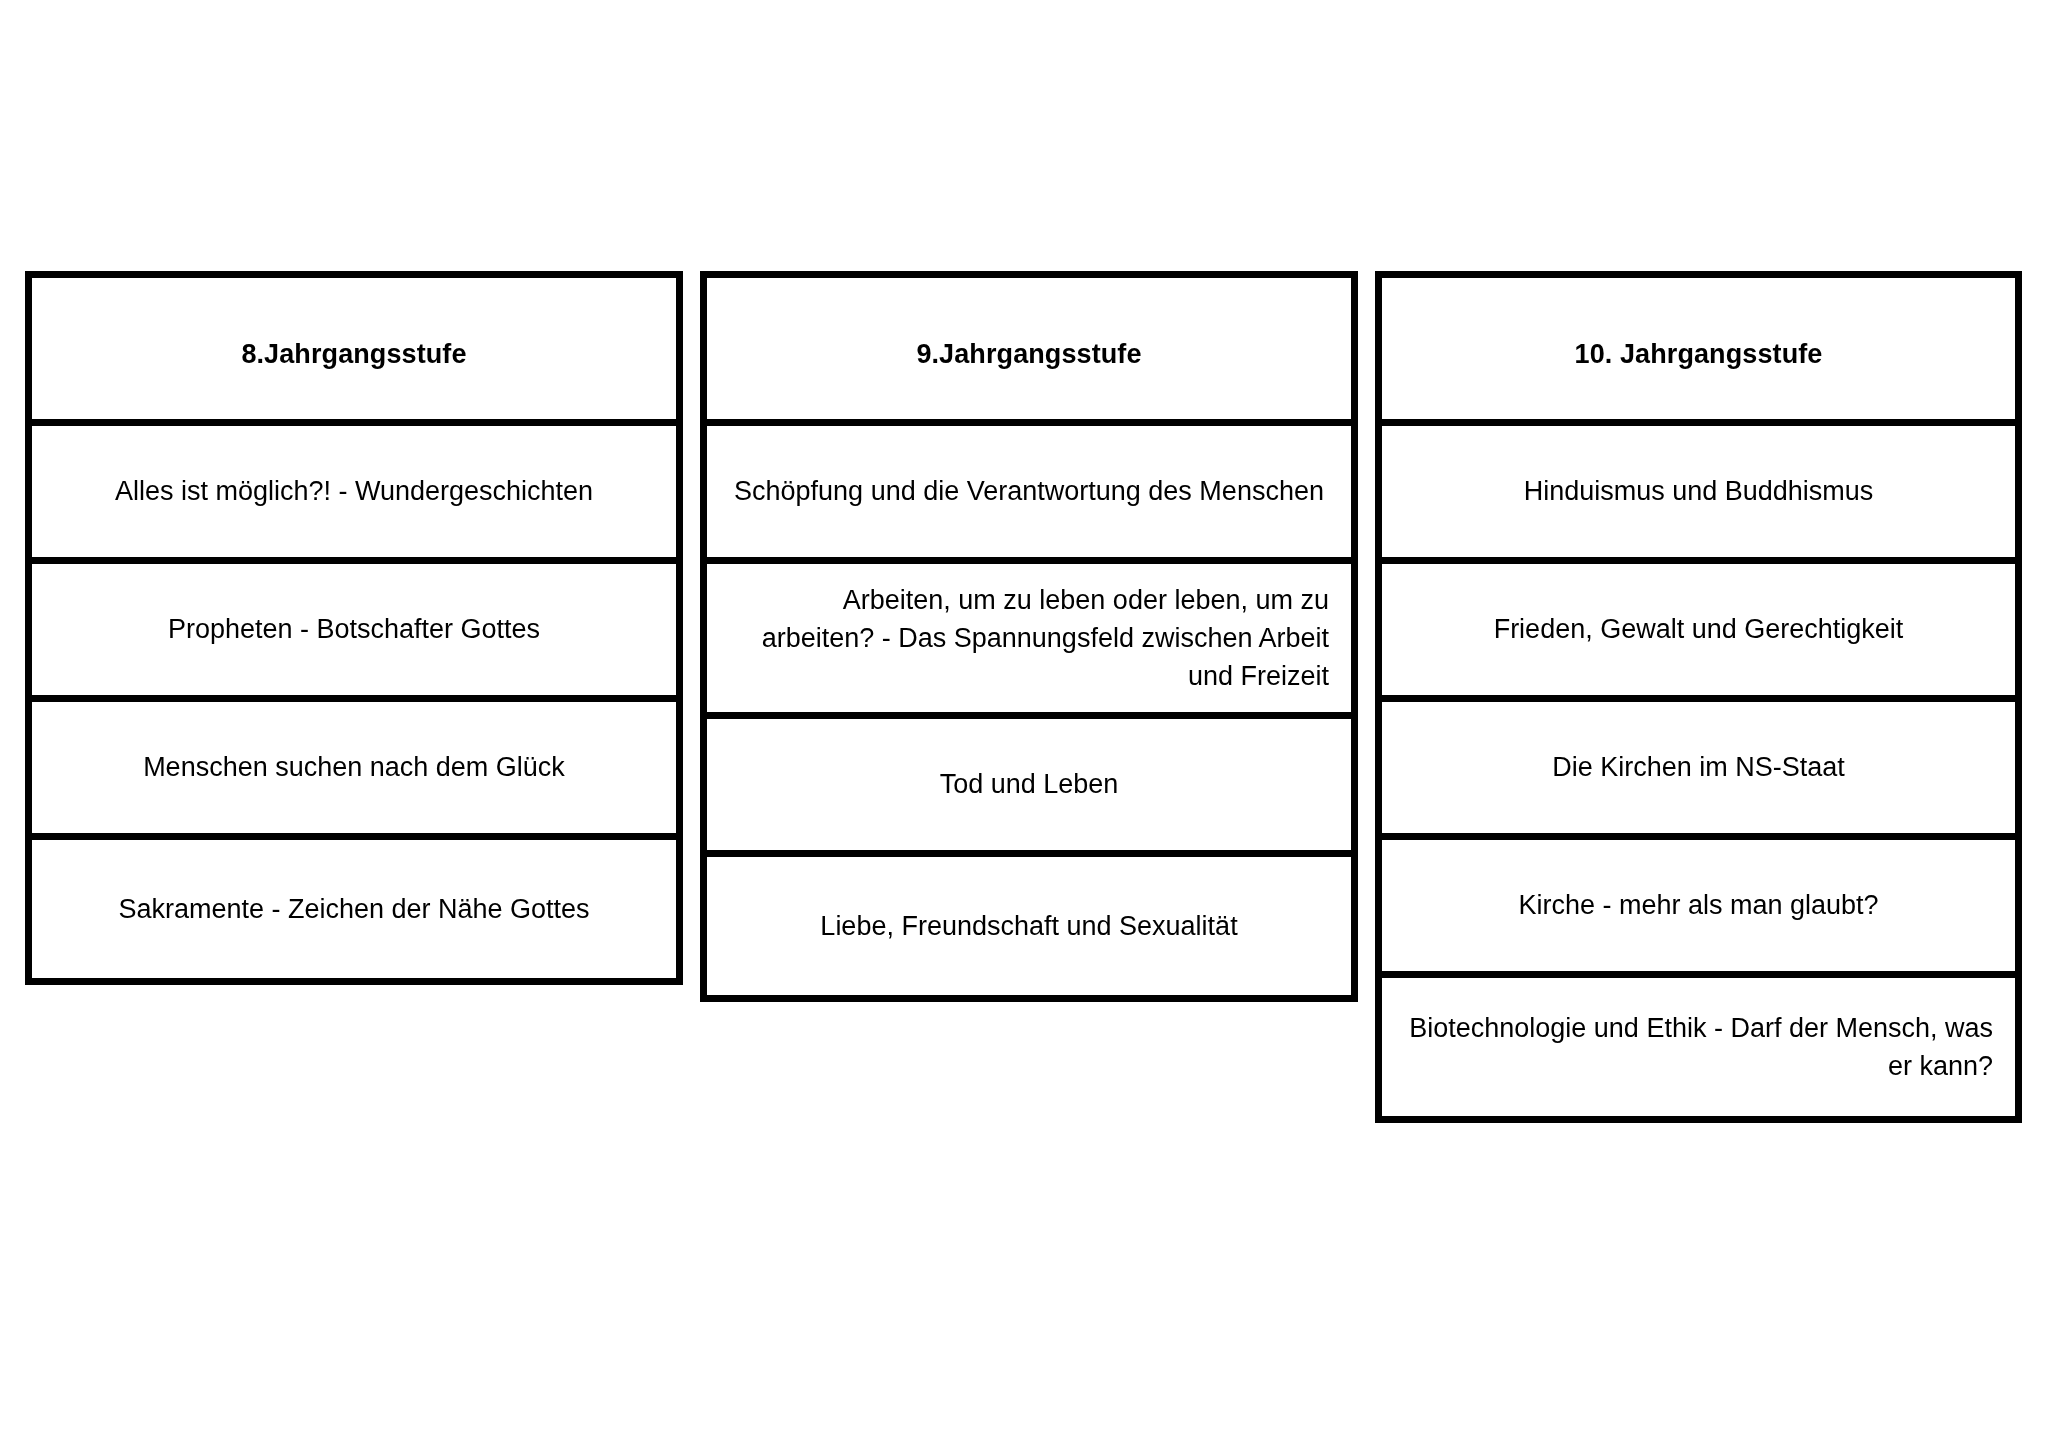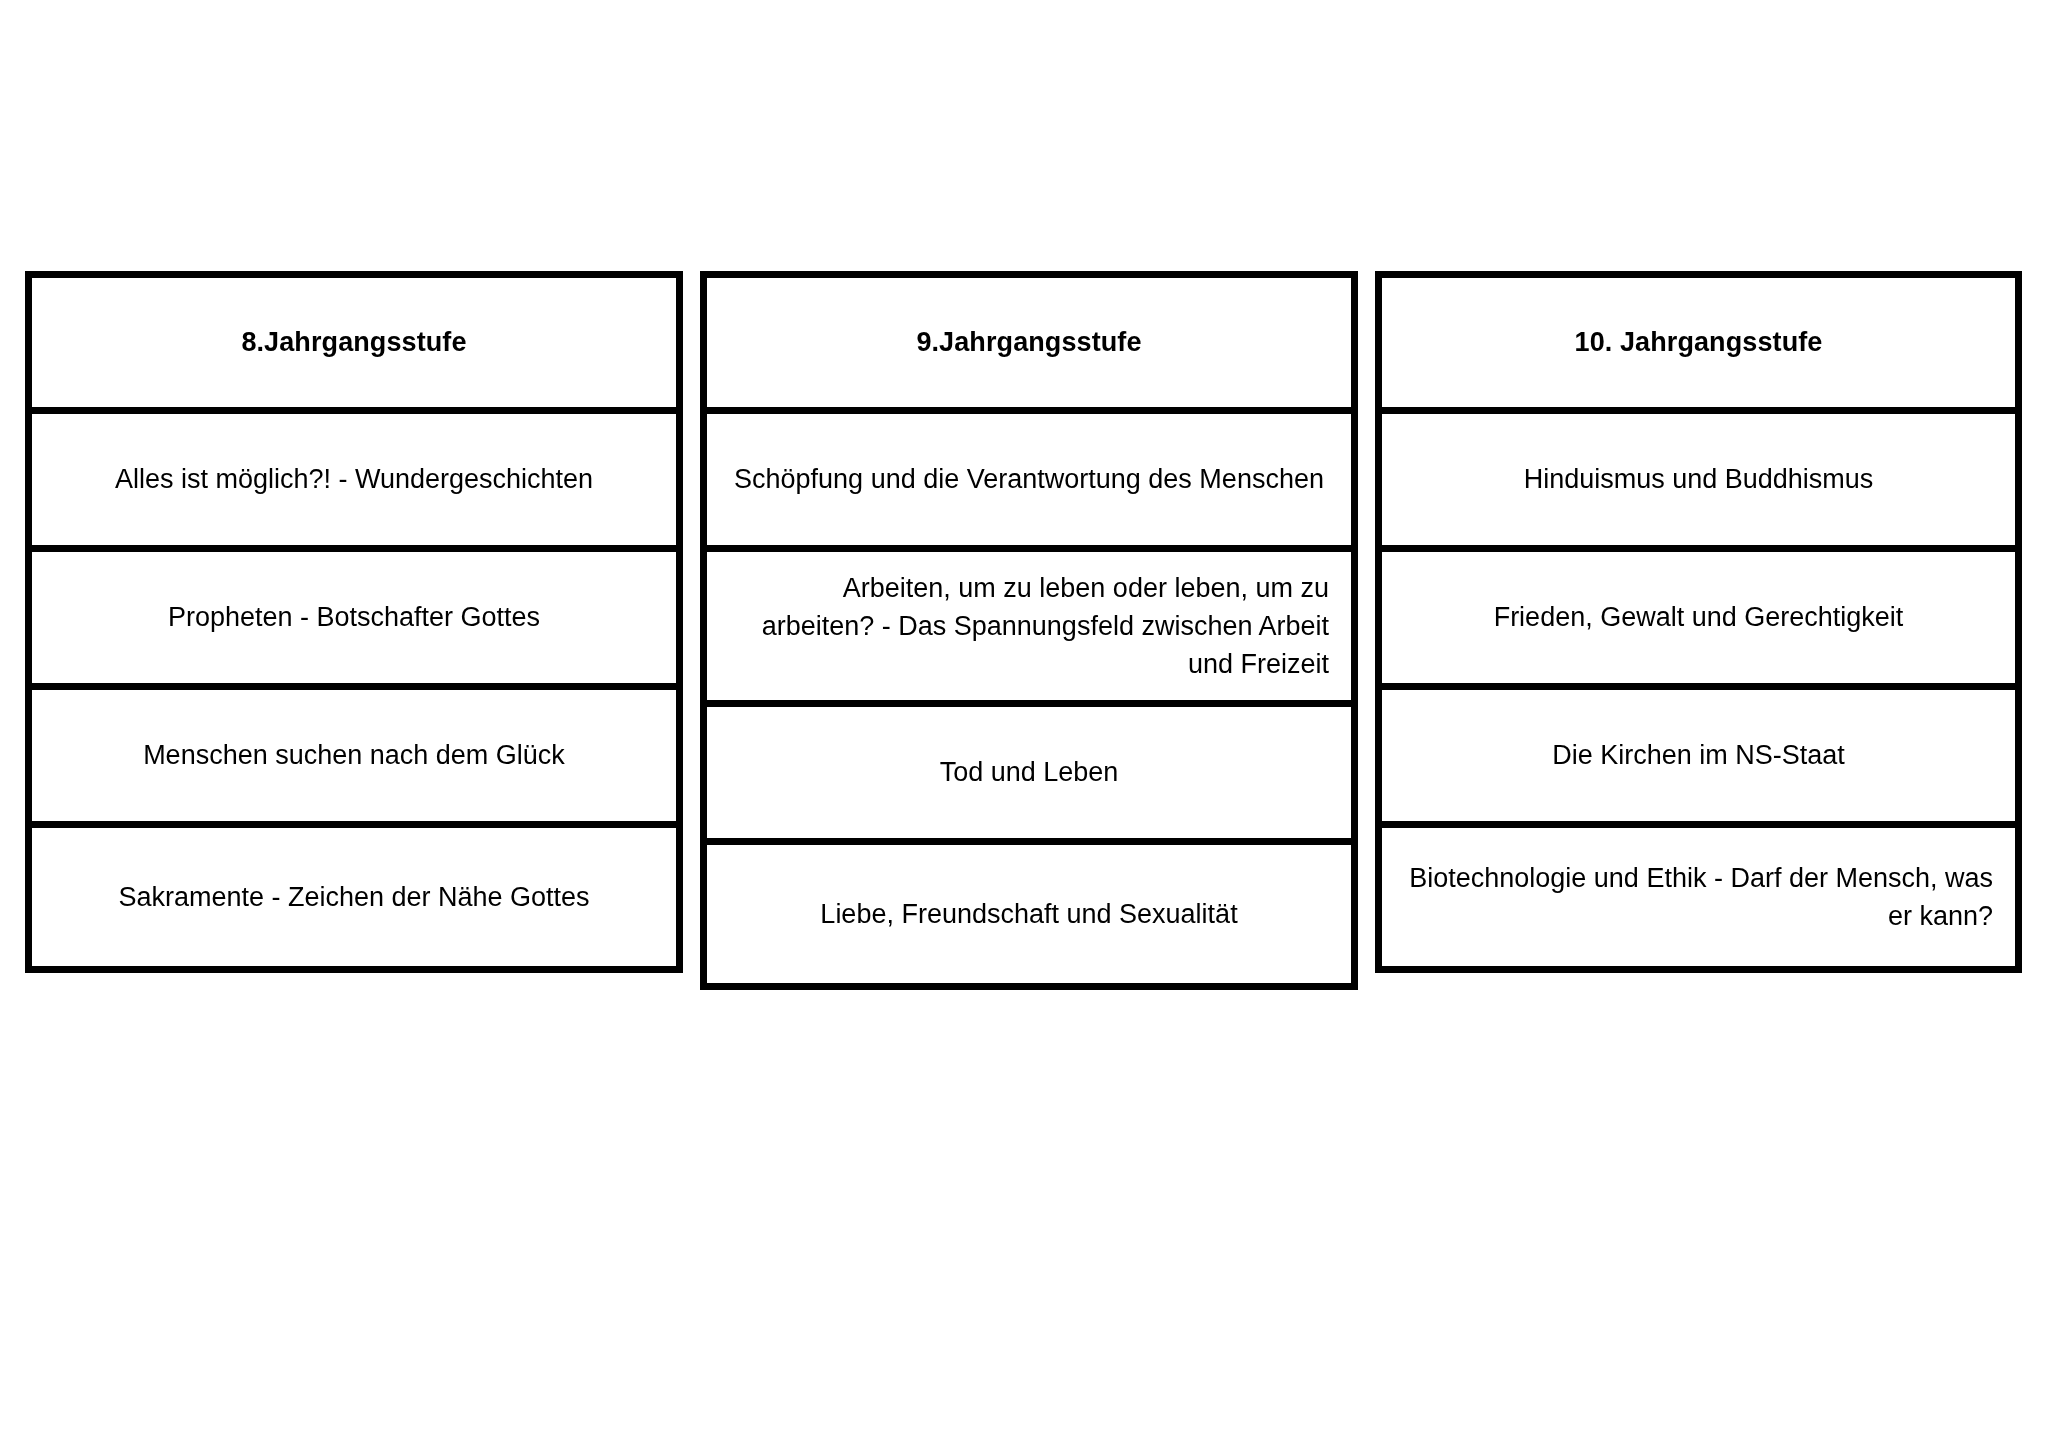--- a/index.html
+++ b/index.html
@@ -37,20 +37,21 @@
 
   .table-header {
     box-sizing: border-box;
     height: 136px;
     border-bottom: 7px solid #000000;
     display: flex;
     align-items: center;
     justify-content: center;
     text-align: center;
     padding: 4px 14px;
+    margin-top: 12px;
   }
   .table-header-label {
     font-size: 27px;
     font-weight: bold;
     letter-spacing: 0.1px;
     line-height: 1.25;
   }
 
   .table-row {
     box-sizing: border-box;
@@ -122,18 +123,21 @@
     </div>
     <div class="table-row">
       <span class="table-row-label">Hinduismus und Buddhismus</span>
     </div>
     <div class="table-row">
       <span class="table-row-label">Frieden, Gewalt und Gerechtigkeit</span>
     </div>
     <div class="table-row">
       <span class="table-row-label">Die Kirchen im NS-Staat</span>
     </div>
+    <div class="table-row">
+      <span class="table-row-label">Kirche - mehr als man glaubt?</span>
+    </div>
     <div class="table-row row-tall-2">
       <span class="table-row-label">Biotechnologie und Ethik - Darf der Mensch, was er kann?</span>
     </div>
   </div>
 
 </div>
 
 </body></html>

